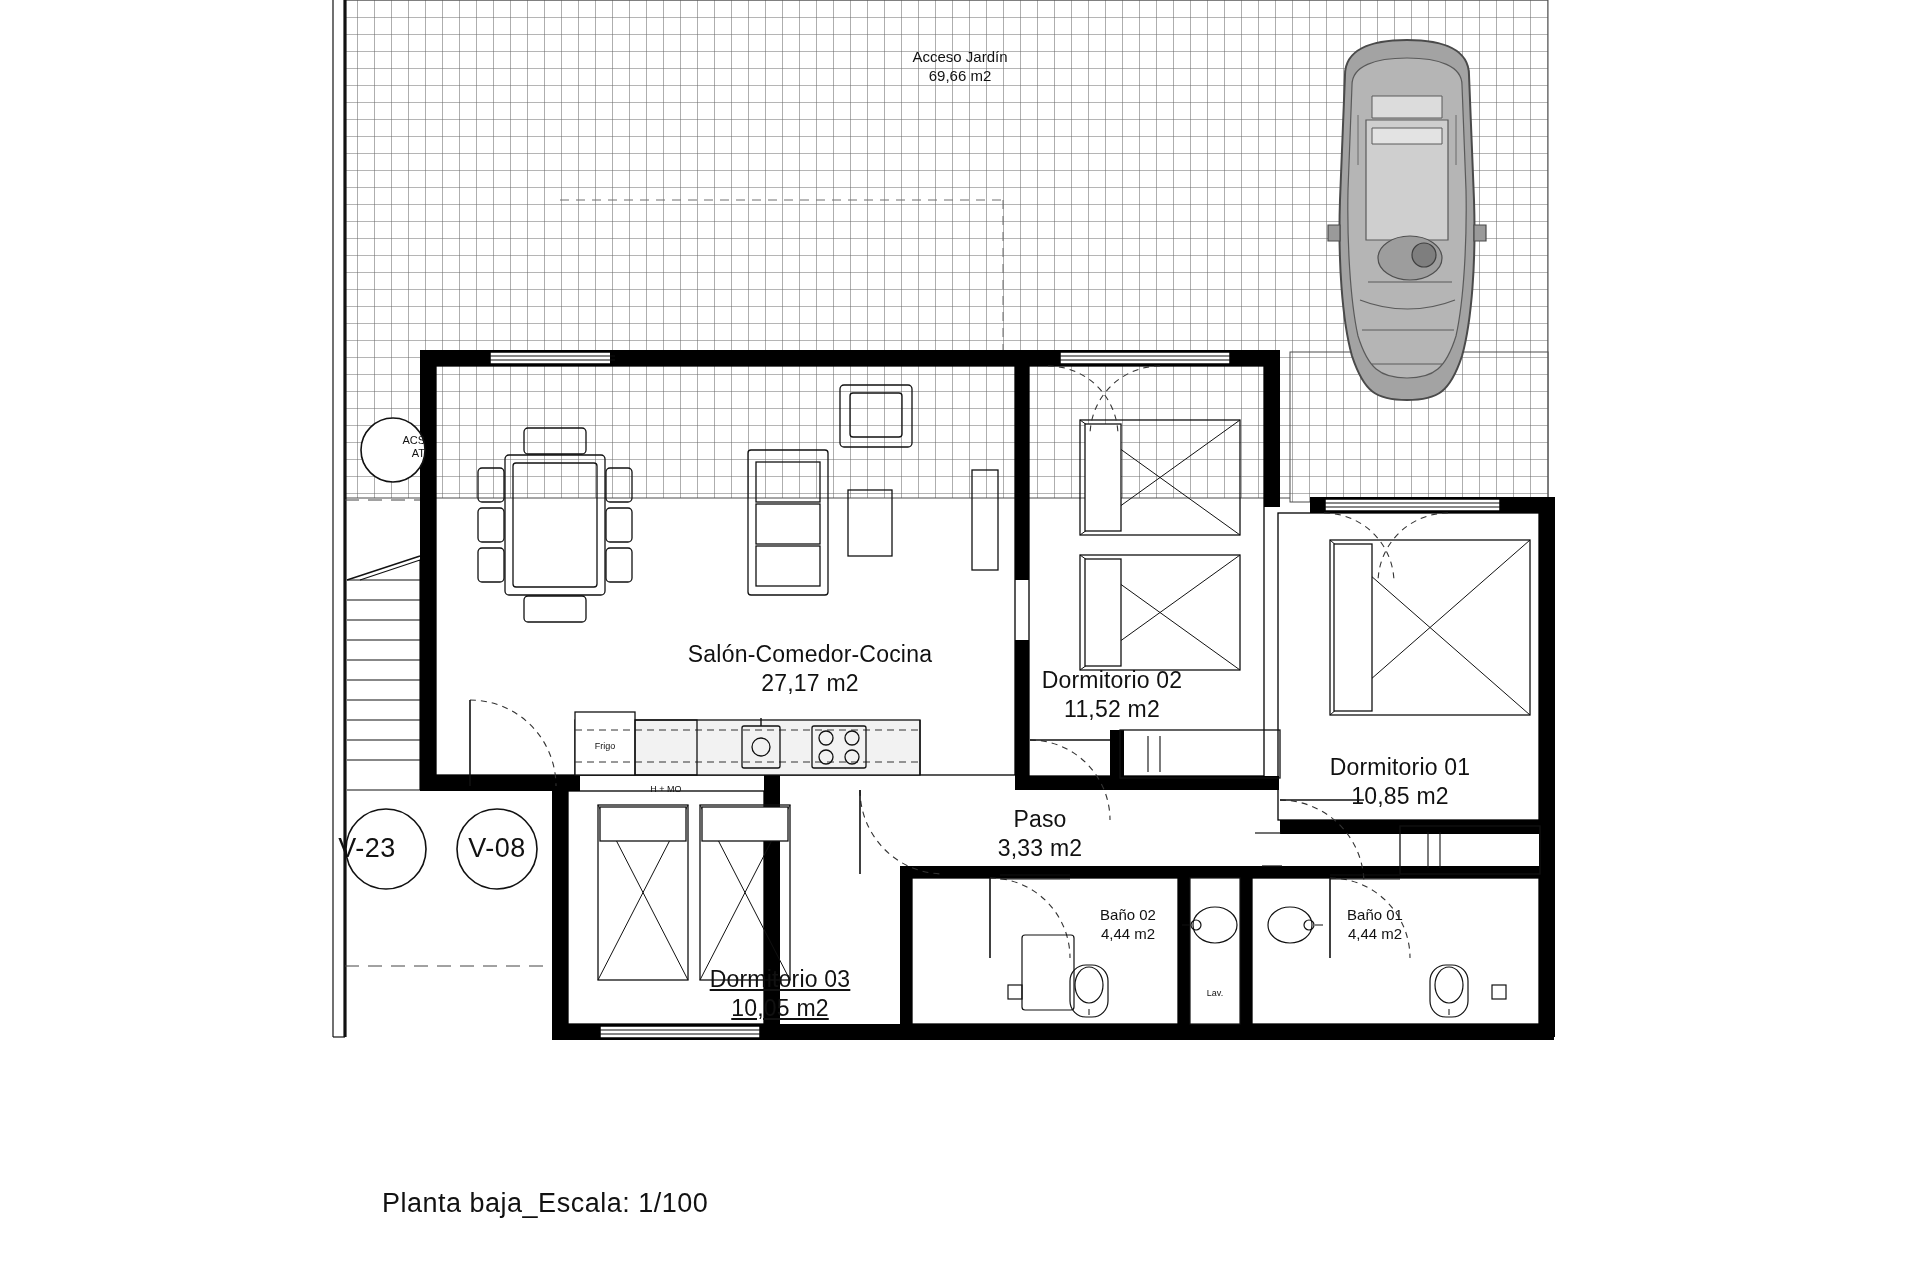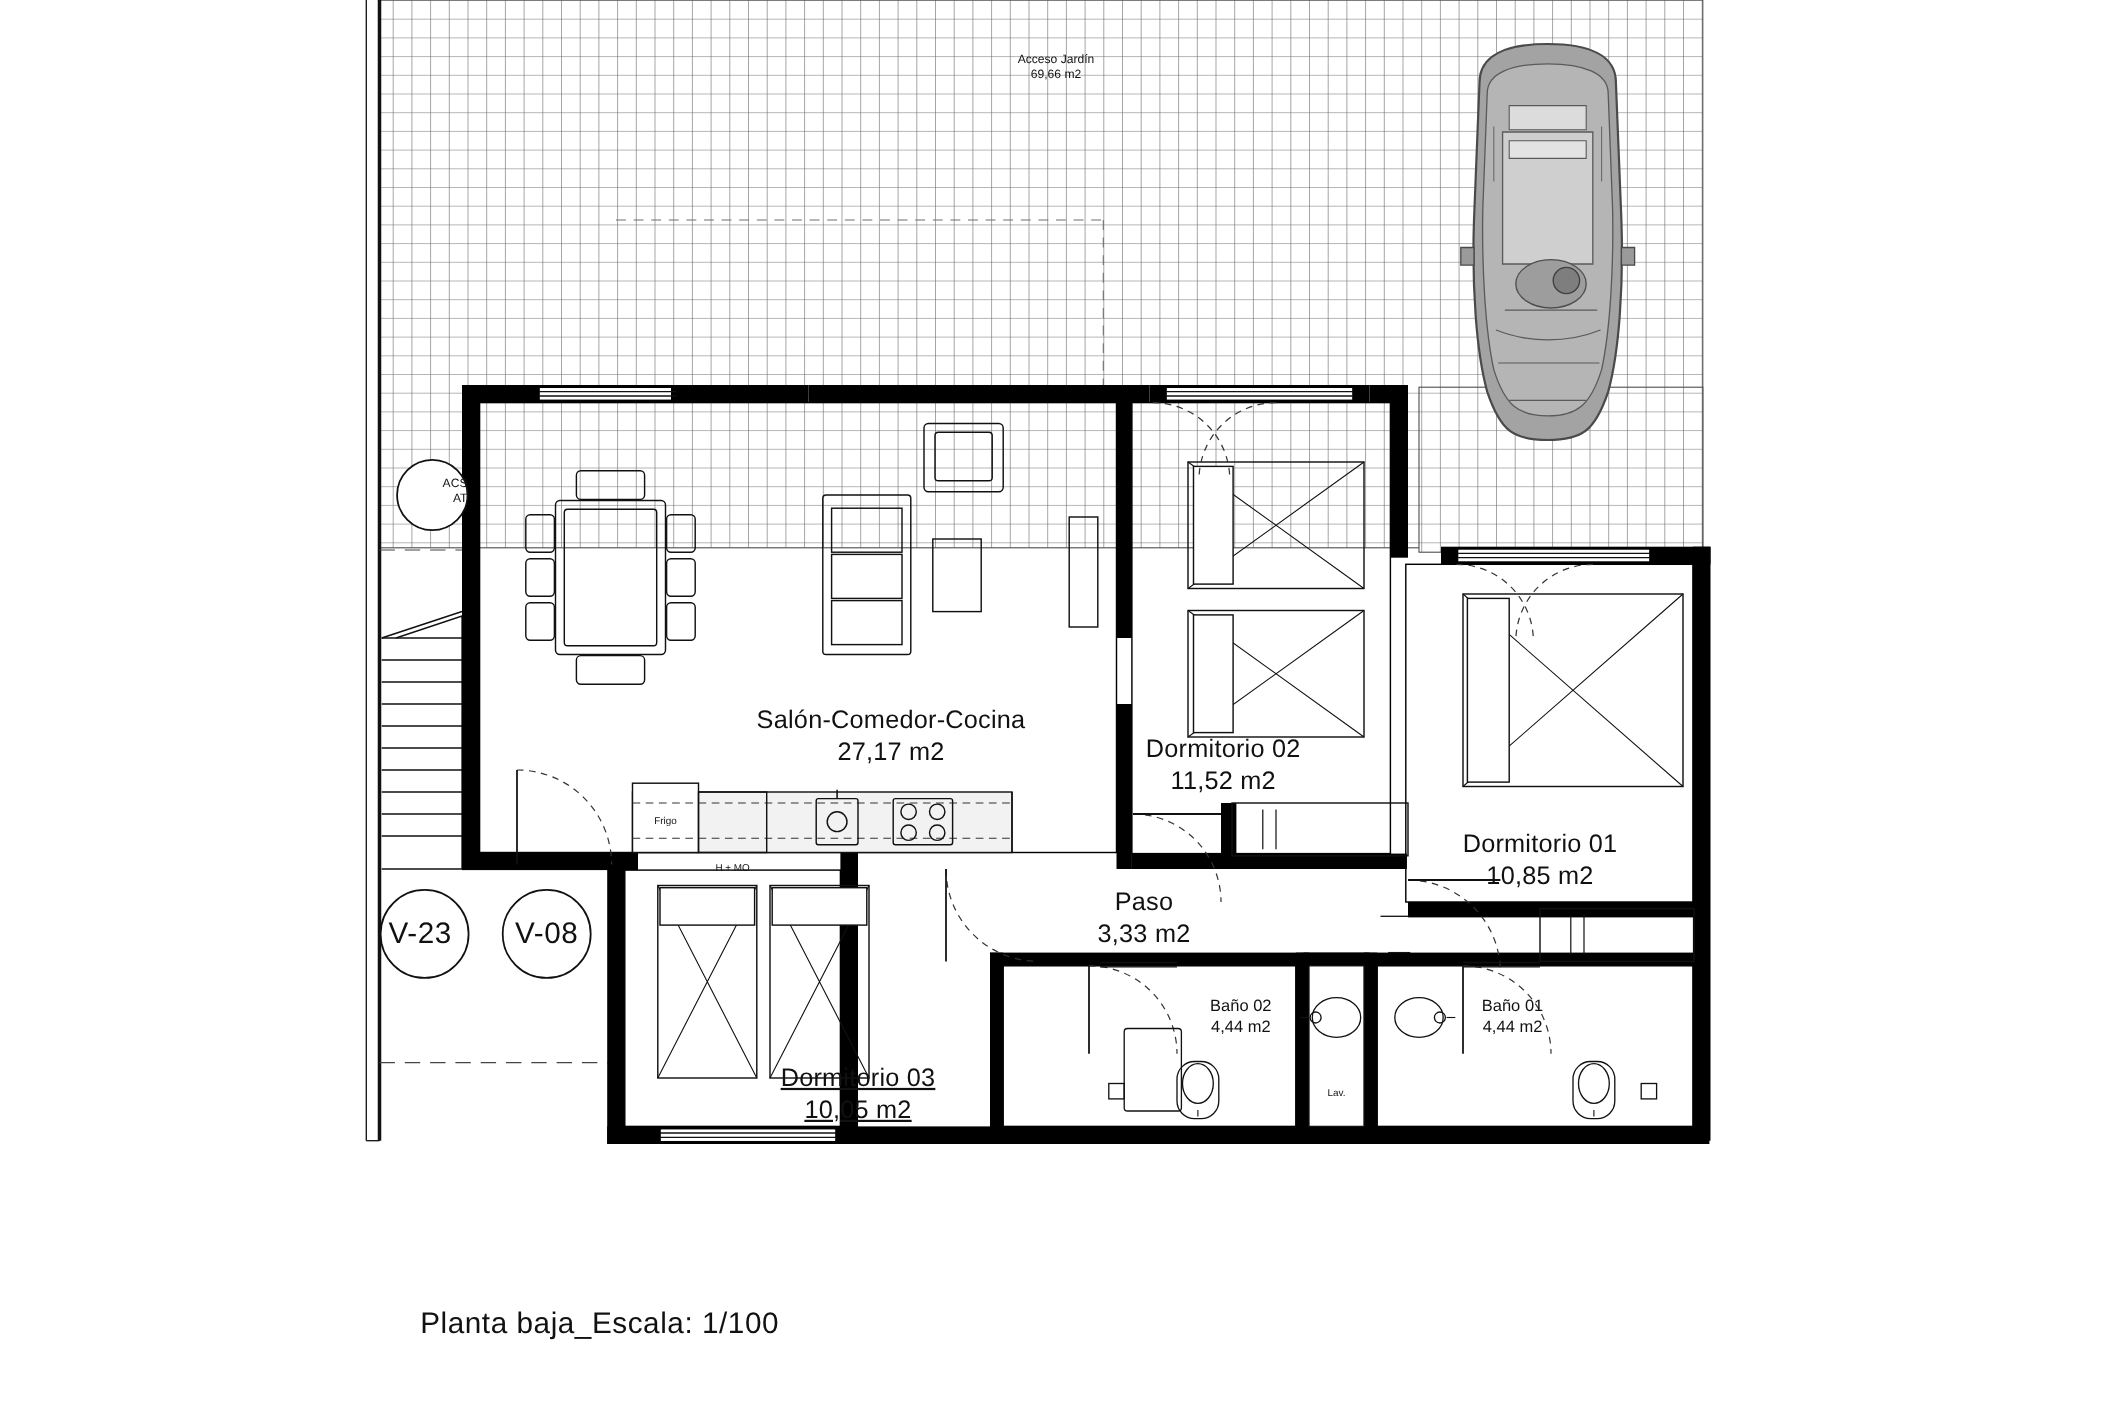--- a/index.html
+++ b/index.html
@@ -27,21 +27,21 @@
     position: absolute;
     text-align: center;
     line-height: 1.25;
     color: #111;
     white-space: nowrap;
   }
   .lbl .name { display: block; }
   .lbl .area { display: block; }
 
   .room-lbl { font-size: 23px; letter-spacing: .2px; }
-  .small-lbl { font-size: 11px; }
+  .small-lbl { font-size: 15px; }
   .tiny-lbl { font-size: 9px; }
 
   .caption {
     position: absolute;
     left: 382px;
     top: 1188px;
     font-size: 27px;
     letter-spacing: .5px;
     color: #111;
   }
@@ -380,16 +380,16 @@
 
 <div class="lbl tiny-lbl" style="left:605px; top:741px; transform:translateX(-50%);">Frigo</div>
 <div class="lbl tiny-lbl" style="left:666px; top:784px; transform:translateX(-50%);">H + MO</div>
 <div class="lbl tiny-lbl" style="left:1215px; top:988px; transform:translateX(-50%);">Lav.</div>
 
 <div class="acs-lbl" style="left:361px; top:434px; width:64px;">
   <span>ACS</span><br>
   <span>AT</span>
 </div>
 
-<div class="circ-lbl" style="left:332px; top:833px; width:100px;">V-23</div>
+<div class="circ-lbl" style="left:317px; top:833px; width:100px;">V-23</div>
 <div class="circ-lbl" style="left:447px; top:833px; width:100px;">V-08</div>
 
 <div class="caption">Planta baja_Escala: 1/100</div>
 
 </body></html>

